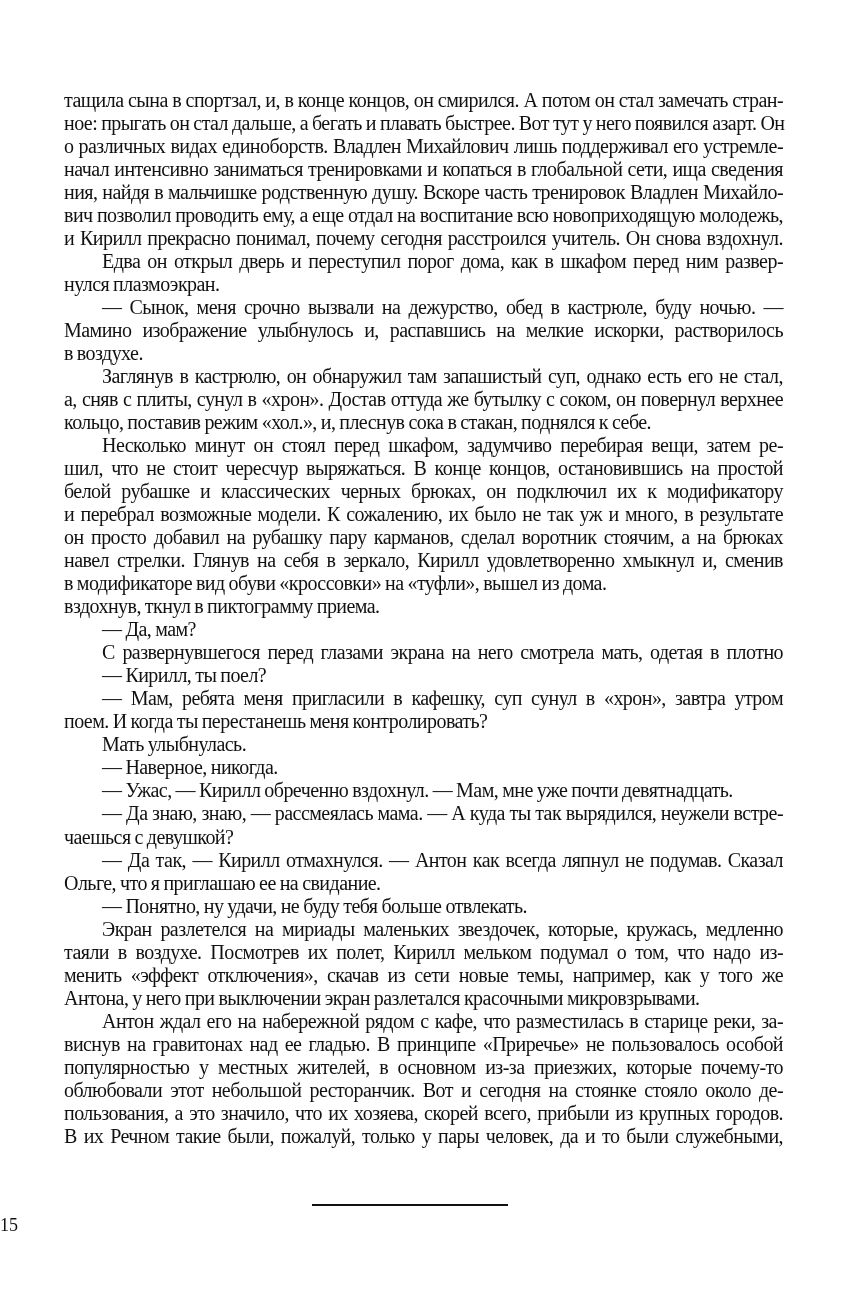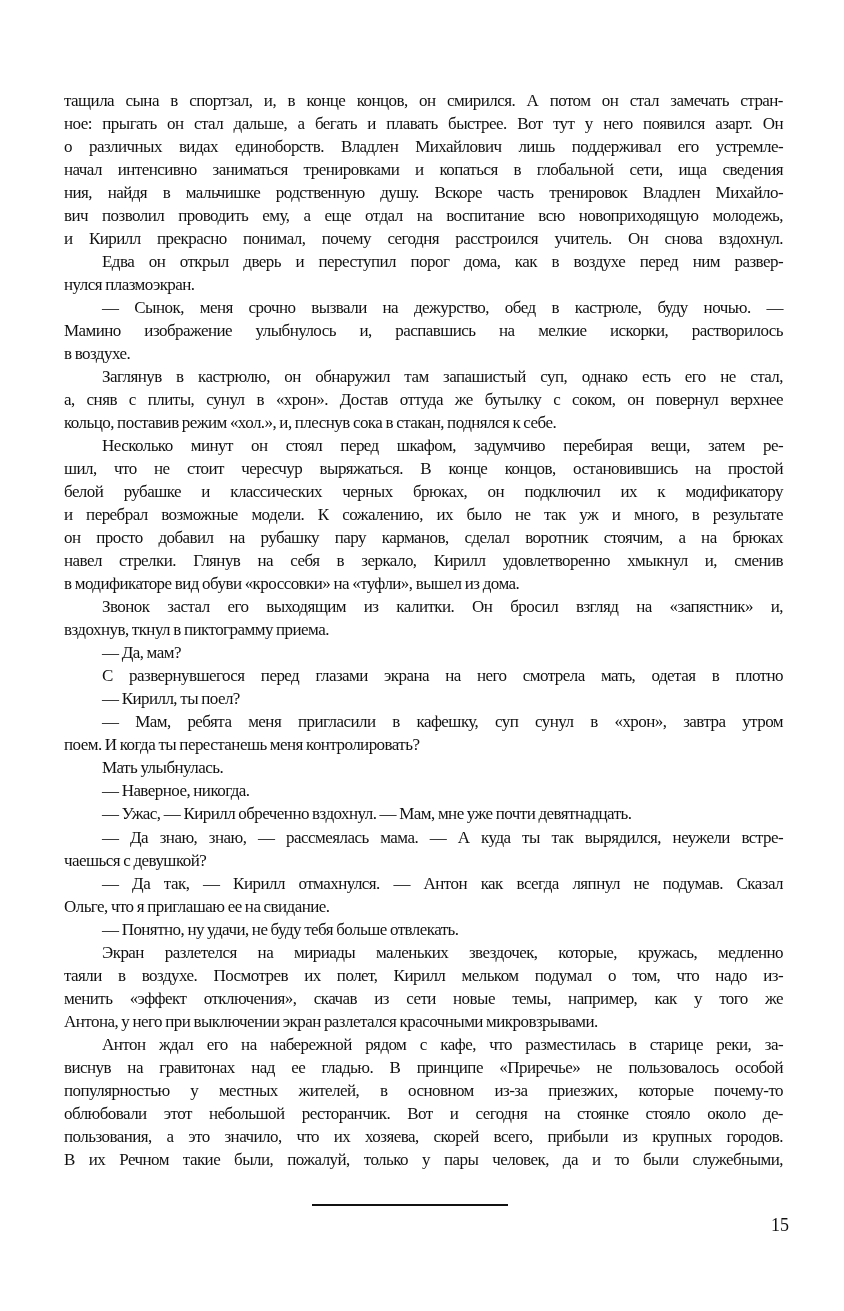--- a/index.html
+++ b/index.html
@@ -3,68 +3,67 @@
 <meta charset="utf-8">
 <style>
   html, body { margin: 0; padding: 0; background: #ffffff; }
   body { width: 844px; height: 1311px; position: relative; overflow: hidden; }
   .page { position: absolute; left: 64px; top: 89px; width: 719px; }
   .line {
     display: block;
     height: 23.02px;
     line-height: 23.02px;
     font-family: "Liberation Serif", serif;
-    font-size: 17px;
+    font-size: 20px;
     color: #111111;
     white-space: nowrap;
     text-align: justify;
     text-align-last: justify;
     letter-spacing: -0.55px;
     word-spacing: -0.5px;
     overflow: visible;
   }
   .line.indent { padding-left: 38px; }
   .line.last { text-align-last: left; }
   .rule {
     position: absolute; left: 312px; top: 1204px;
     width: 196px; height: 2px; background: #111111;
   }
   .pagenum {
     position: absolute; left: 0; top: 1215px; width: 789px;
-    text-align: right;
+    text-align: left;
     font-family: "Liberation Serif", serif; font-size: 18px; color: #111;
   }
 </style>
 </head>
 <body>
 
 <div class="page" id="page-body">
     <span class="line">тащила сына в спортзал, и, в конце концов, он смирился. А потом он стал замечать стран-</span>
     <span class="line">ное: прыгать он стал дальше, а бегать и плавать быстрее. Вот тут у него появился азарт. Он</span>
     <span class="line">о различных видах единоборств. Владлен Михайлович лишь поддерживал его устремле-</span>
     <span class="line">начал интенсивно заниматься тренировками и копаться в глобальной сети, ища сведения</span>
     <span class="line">ния, найдя в мальчишке родственную душу. Вскоре часть тренировок Владлен Михайло-</span>
     <span class="line">вич позволил проводить ему, а еще отдал на воспитание всю новоприходящую молодежь,</span>
     <span class="line">и Кирилл прекрасно понимал, почему сегодня расстроился учитель. Он снова вздохнул.</span>
-    <span class="line indent">Едва он открыл дверь и переступил порог дома, как в воздухе перед ним развер-</span>
+    <span class="line indent">Едва он открыл дверь и переступил порог дома, как в шкафом перед ним развер-</span>
     <span class="line last">нулся плазмоэкран.</span>
     <span class="line indent">—  Сынок, меня срочно вызвали на дежурство, обед в кастрюле, буду ночью. —</span>
     <span class="line">Мамино изображение улыбнулось и, распавшись на мелкие искорки, растворилось</span>
     <span class="line last">в воздухе.</span>
     <span class="line indent">Заглянув в кастрюлю, он обнаружил там запашистый суп, однако есть его не стал,</span>
     <span class="line">а, сняв с плиты, сунул в «хрон». Достав оттуда же бутылку с соком, он повернул верхнее</span>
     <span class="line last">кольцо, поставив режим «хол.», и, плеснув сока в стакан, поднялся к себе.</span>
     <span class="line indent">Несколько минут он стоял перед шкафом, задумчиво перебирая вещи, затем ре-</span>
     <span class="line">шил, что не стоит чересчур выряжаться. В конце концов, остановившись на простой</span>
     <span class="line">белой рубашке и классических черных брюках, он подключил их к модификатору</span>
     <span class="line">и перебрал возможные модели. К сожалению, их было не так уж и много, в результате</span>
     <span class="line">он просто добавил на рубашку пару карманов, сделал воротник стоячим, а на брюках</span>
     <span class="line">навел стрелки. Глянув на себя в зеркало, Кирилл удовлетворенно хмыкнул и, сменив</span>
     <span class="line last">в модификаторе вид обуви «кроссовки» на «туфли», вышел из дома.</span>
-    <span class="line indent">Звонок застал его выходящим из калитки. Он бросил взгляд на «запястник» и,</span>
     <span class="line last">вздохнув, ткнул в пиктограмму приема.</span>
     <span class="line indent last">—  Да, мам?</span>
     <span class="line indent">С развернувшегося перед глазами экрана на него смотрела мать, одетая в плотно</span>
     <span class="line indent last">—  Кирилл, ты поел?</span>
     <span class="line indent">—  Мам, ребята меня пригласили в кафешку, суп сунул в «хрон», завтра утром</span>
     <span class="line last">поем. И когда ты перестанешь меня контролировать?</span>
     <span class="line indent last">Мать улыбнулась.</span>
     <span class="line indent last">—  Наверное, никогда.</span>
     <span class="line indent last">—  Ужас, — Кирилл обреченно вздохнул. — Мам, мне уже почти девятнадцать.</span>
     <span class="line indent">—  Да знаю, знаю, — рассмеялась мама. — А куда ты так вырядился, неужели встре-</span>

